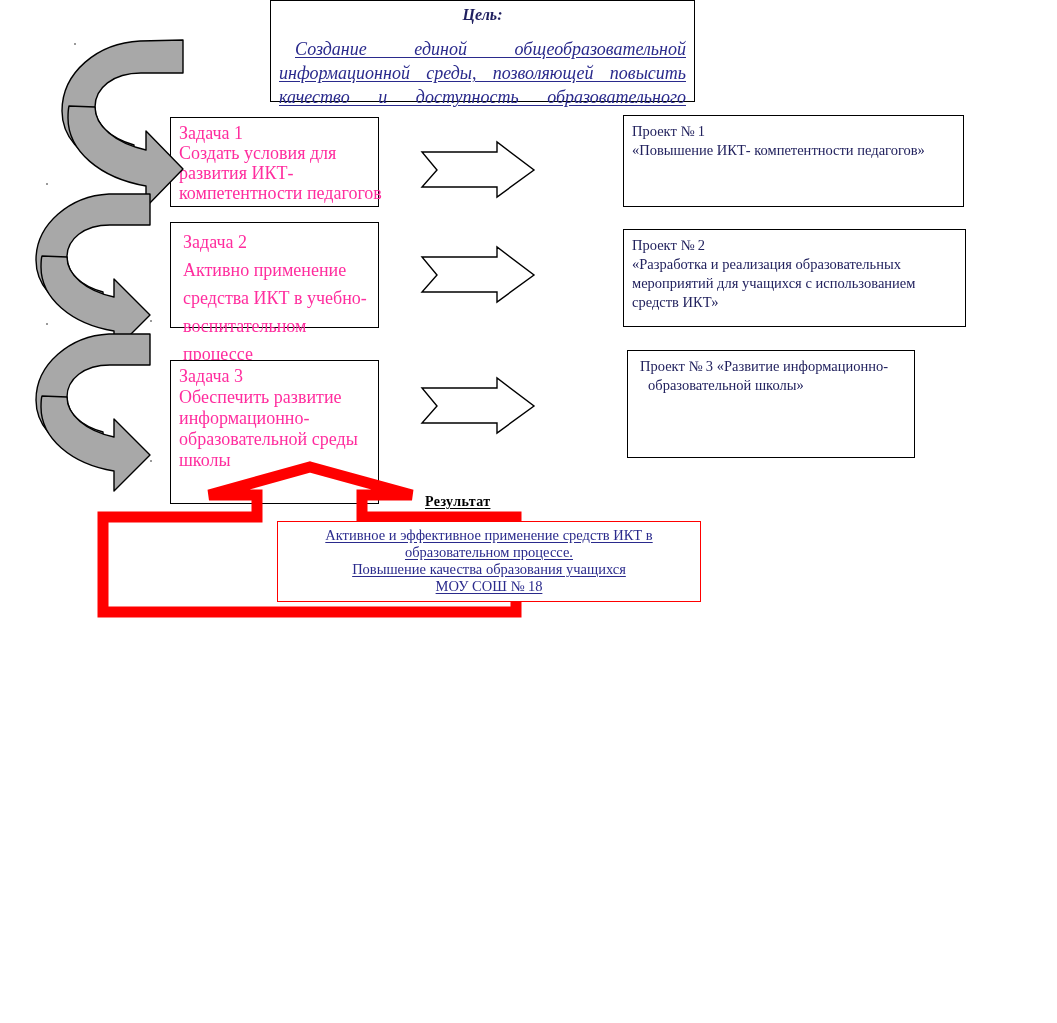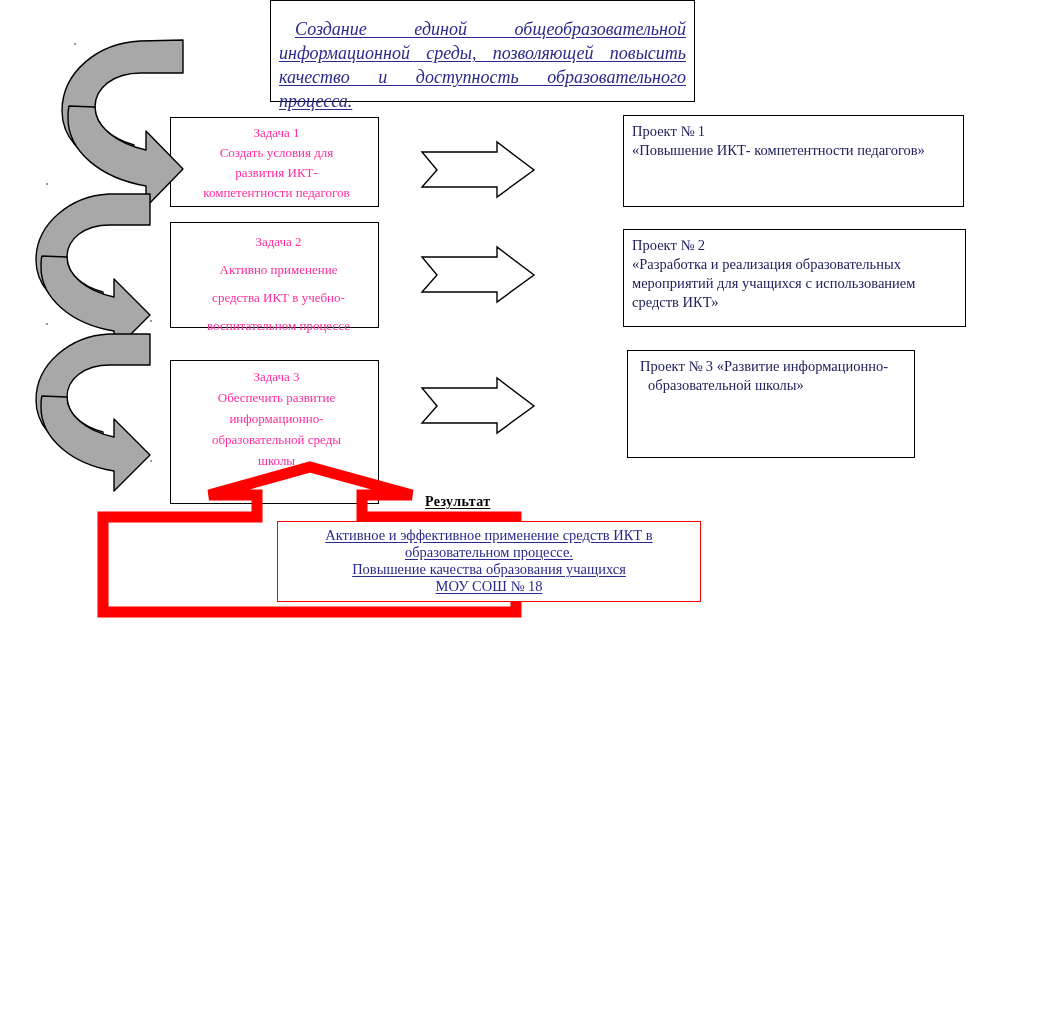--- a/index.html
+++ b/index.html
@@ -53,23 +53,22 @@
     text-underline-offset: 2px;
     word-spacing: 3px;
   }
 
   
   .task-box {
     left: 170px;
     width: 209px;
     border: 1px solid #000000;
     color: #ff2d9e;
-    font-size: 13px;
+    font-size: 18px;
     padding: 5px 4px 0 8px;
-    text-align: center;
   }
   #task-box-1 { top: 117px; height: 90px; line-height: 20px; }
   #task-box-2 { top: 222px; height: 106px; line-height: 28px; padding-left: 12px; }
   #task-box-3 { top: 360px; height: 144px; line-height: 21px; }
 
   .task-line { white-space: nowrap; }
   #task-box-2 .task-line { white-space: normal; }
 
   
   .project-box {
@@ -191,20 +190,21 @@
                L 103,612
                L 103,517
                L 257,517
                L 257,495
                L 209,495
                Z" fill="none" stroke="#ff0000" stroke-width="11" stroke-linejoin="miter"></path>
     </g>
   </svg>
 
   <div class="box" id="goal-box">
+    <div id="goal-title">Цель:</div>
     <div id="goal-text">Создание единой общеобразовательной информационной среды, позволяющей повысить  качество и доступность образовательного процесса.</div>
   </div>
 
   <div class="box task-box" id="task-box-1">
     <div class="task-line">Задача 1</div>
     <div class="task-line">Создать условия для</div>
     <div class="task-line">развития ИКТ-</div>
     <div class="task-line">компетентности педагогов</div>
   </div>
 

